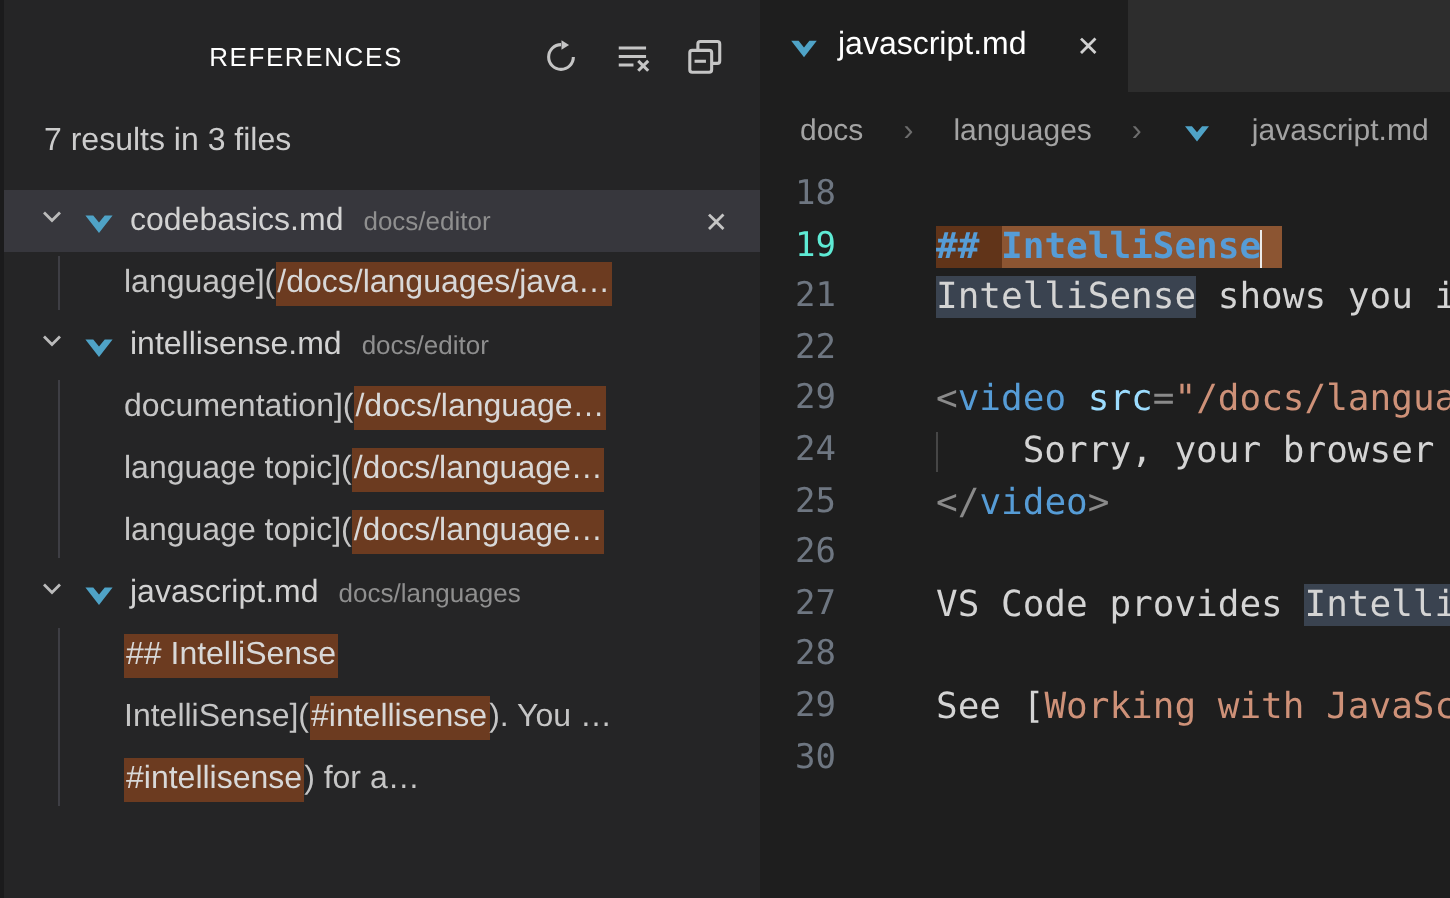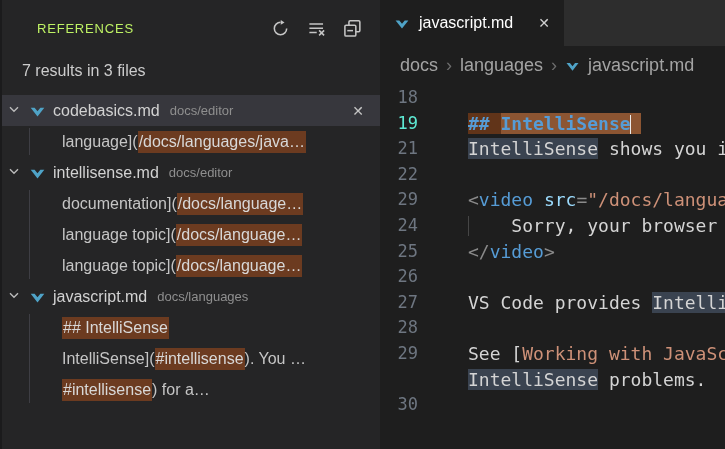--- a/index.html
+++ b/index.html
@@ -5,46 +5,46 @@
   * { box-sizing: border-box; }
   html,body { margin:0; padding:0; background:#111; }
   .app{
     width:725px; height:449px; display:flex; overflow:hidden;
     font-family:"Liberation Sans", sans-serif;
     background:var(--editor_bg,#1e1e1e); color:#ccc; position:relative;
   }
   
   .panel{ width:380px; min-width:380px; background:var(--panel_bg,#252526); overflow:hidden; border-left:2px solid #1b1b1c;}
   .panel-header{ height:56px; display:flex; align-items:center; padding:0 16px 0 35px; }
-  .panel-title{ font-size:13px; letter-spacing:.8px; color:#bef264; flex:1; }
+  .panel-title{ font-size:13px; letter-spacing:.8px; color:#ffffff; flex:1;text-align:center; }
   .panel-actions{ display:flex; align-items:center; gap:13px; }
   .icon-btn{ background:none; border:none; padding:2px; margin:0; cursor:pointer; display:flex; }
   .icon-btn svg{ width:19px; height:19px; stroke:#c5c5c5; fill:none; stroke-width:1.3; }
   .summary{ height:30px; line-height:30px; padding-left:20px; font-size:16px; color:#cccccc; }
   .tree{ margin-top:9px; font-size:16px; }
-  .file-row{ height:31px; display:flex; align-items:center; gap:7px; padding:0 12px 0 4px; color:#d2d2d2; cursor:pointer; }
+  .file-row{ height:31px; display:flex; align-items:center; gap:7px; padding:0 12px 0 16px; color:#d2d2d2; cursor:pointer; }
   .file-row.selected{ background:var(--selected_row,#37373d); }
   .file-row .twisty svg{ width:16px; height:16px; stroke:#bbb; fill:none; stroke-width:1.4; }
   .md-icon{ width:17px; height:17px; flex:none; }
   .md-icon path{ fill:var(--md_icon_blue,#4fa3c7); }
   .file-name{ white-space:nowrap; }
   .file-path{ font-size:13px; color:#8f8f8f; margin-left:3px; white-space:nowrap; flex:1; overflow:hidden; }
   .row-close{ color:#c5c5c5; font-size:14px; padding:0 4px; cursor:pointer; }
   .children{ position:relative; }
   .children::before{ content:""; position:absolute; left:27px; top:2px; bottom:2px; width:1px; background:#3e3e44; }
   .result-row{ height:31px; display:flex; align-items:center; padding-left:60px; color:#c5c5c5; white-space:pre; overflow:hidden; cursor:pointer; }
   .result-row .hl{ background:var(--find_match,#6c3b20); padding:2px 1px; color:#d8d8d8; }
   
   .egroup{ flex:1; min-width:0; display:flex; flex-direction:column; }
   .tabbar{ height:46px; background:var(--tabbar_bg,#2d2d2d); display:flex; flex:none; }
   .tab{ width:184px; background:var(--editor_bg,#1e1e1e); display:flex; align-items:center; gap:9px; padding:0 14px; font-size:16px; color:#ffffff; cursor:pointer; }
   .tab .md-icon{ width:16px; height:16px; }
   .tab-label{ flex:1; white-space:nowrap; }
   .tab-close{ color:#d0d0d0; font-size:14px; }
-  .breadcrumbs{ height:38px; flex:none; background:var(--editor_bg,#1e1e1e); display:flex; align-items:center; gap:8px; padding-left:20px; font-size:18px; color:#a3a3a3; overflow:hidden; white-space:nowrap; }
+  .breadcrumbs{ height:38px; flex:none; background:var(--editor_bg,#1e1e1e); display:flex; align-items:center; gap:20px; padding-left:20px; font-size:15px; color:#a3a3a3; overflow:hidden; white-space:nowrap; }
   .crumb{ cursor:pointer; }
   .crumb-sep{ color:#6d6d6d; }
   .breadcrumbs .md-icon{ width:15px; height:15px; }
   .editor{ flex:1; overflow:hidden; background:var(--editor_bg,#1e1e1e);
            font-family:"DejaVu Sans Mono", monospace; font-size:18px; padding-top:1px; }
   .eline{ height:25.6px; line-height:25.6px; display:flex; white-space:pre; }
   .gut{ width:88px; min-width:88px; text-align:right; padding-right:50px; color:#6e7681; font-size:17px; }
   .eline.active .gut{ color:#5eead4; }
   .code{ position:relative; color:#d4d4d4; }
   .c-heading{ color:var(--heading_blue,#569cd6); font-weight:bold; }
@@ -162,18 +162,17 @@
         <div class="eline active"><span class="gut">19</span><span class="code"><span class="c-heading bg-find">## </span><span class="c-heading bg-findcur">IntelliSense</span><span class="cursor"></span><span class="bg-findcur"> </span></span></div>
         <div class="eline"><span class="gut">21</span><span class="code"><span class="bg-word">IntelliSense</span><span> shows you int</span></span></div>
         <div class="eline"><span class="gut">22</span><span class="code"></span></div>
         <div class="eline"><span class="gut">29</span><span class="code"><span class="c-punct">&lt;</span><span class="c-tag">video</span><span> </span><span class="c-attr">src</span><span class="c-punct">=</span><span class="c-str">"/docs/language</span></span></div>
         <div class="eline"><span class="gut">24</span><span class="code"><span class="guide"></span><span>    Sorry, your browser do</span></span></div>
         <div class="eline"><span class="gut">25</span><span class="code"><span class="c-punct">&lt;/</span><span class="c-tag">video</span><span class="c-punct">&gt;</span></span></div>
         <div class="eline"><span class="gut">26</span><span class="code"></span></div>
         <div class="eline"><span class="gut">27</span><span class="code"><span>VS Code provides </span><span class="bg-word">IntelliSen</span></span></div>
         <div class="eline"><span class="gut">28</span><span class="code"></span></div>
         <div class="eline"><span class="gut">29</span><span class="code"><span>See [</span><span class="c-str">Working with JavaScri</span></span></div>
-        <div class="eline"><span class="gut"></span><span class="code"><span class="bg-word">IntelliSense</span><span> problems.</span></span></div>
         <div class="eline"><span class="gut">30</span><span class="code"></span></div>
       </div>
   </main>
 
 </div>
 
 </body></html>

